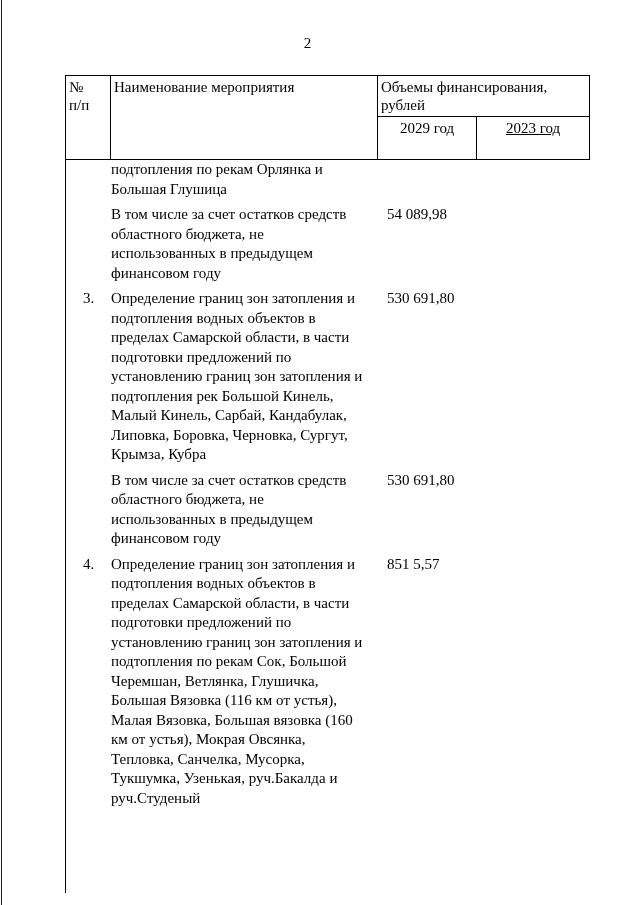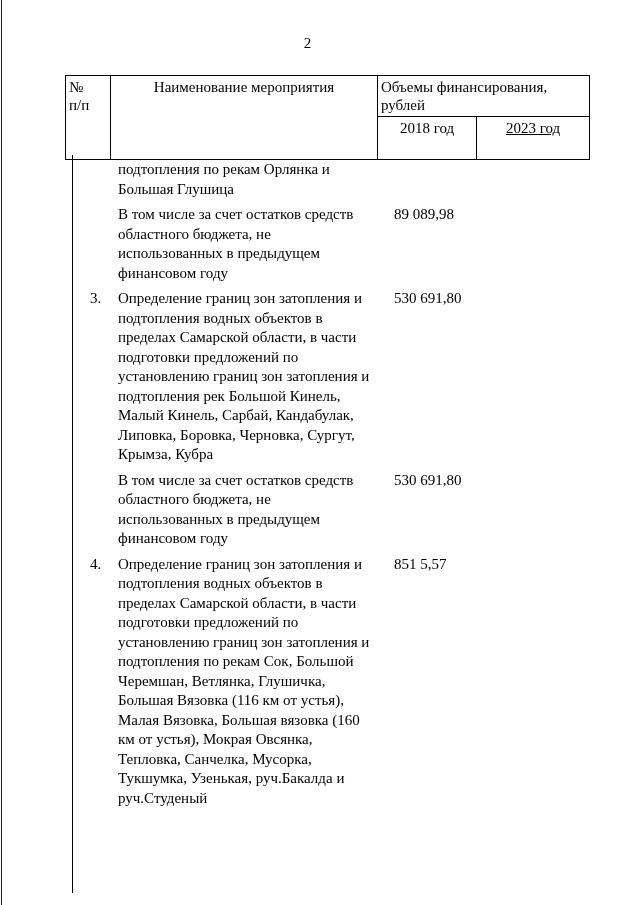--- a/index.html
+++ b/index.html
@@ -48,21 +48,21 @@
     padding: 2px 3px;
     vertical-align: top;
   }
   .h-num {
     width: 38px;
     text-align: left;
     white-space: pre-line;
   }
   .h-name {
     width: 260px;
-    text-align: center;
+    text-align: left;
   }
   .h-fin {
     width: 200px;
     height: 34px;
   }
   .h-year-2022 {
     width: 92px;
     text-align: center;
     height: 38px;
     padding-top: 4px;
@@ -71,21 +71,21 @@
     width: 106px;
     text-align: center;
     height: 38px;
     padding-top: 4px;
     text-decoration: underline;
   }
   
   .table-body {
     position: absolute;
     top: 155px;
-    left: 72px;
+    left: 65px;
     width: 510px;
     min-height: 738px;
     border-left: 1px solid #000000;
     box-sizing: border-box;
     padding-top: 5px;
   }
   .trow {
     display: flex;
     align-items: flex-start;
     margin-top: 6px;
@@ -119,38 +119,38 @@
 
   <table class="header-table">
     <tbody>
         <tr>
       <td class="h-num" rowspan="2">№
 п/п</td>
       <td class="h-name" rowspan="2">Наименование мероприятия</td>
       <td class="h-fin" colspan="2">Объемы финансирования, рублей</td>
     </tr>
     <tr>
-      <td class="h-year-2022">2018 год</td>
+      <td class="h-year-2022">2029 год</td>
       <td class="h-year-2023">2023 год</td>
     </tr>
   </tbody>
     </table>
 
   <div class="table-body">
 
     <div class="trow first">
       <div class="c-num"></div>
       <div class="c-text">подтопления по рекам Орлянка и Большая Глушица</div>
       <div class="c-val"></div>
     </div>
 
     <div class="trow">
       <div class="c-num"></div>
       <div class="c-text">В том числе за счет остатков средств областного бюджета, не использованных в предыдущем финансовом году</div>
-      <div class="c-val">89 089,98</div>
+      <div class="c-val">54 089,98</div>
     </div>
 
     <div class="trow">
       <div class="c-num">3.</div>
       <div class="c-text">Определение границ зон затопления и подтопления водных объектов в пределах Самарской области, в части подготовки предложений по установлению границ зон затопления и подтопления рек Большой Кинель, Малый Кинель, Сарбай, Кандабулак, Липовка, Боровка, Черновка, Сургут, Крымза, Кубра</div>
       <div class="c-val">530 691,80</div>
     </div>
 
     <div class="trow">
       <div class="c-num"></div>

